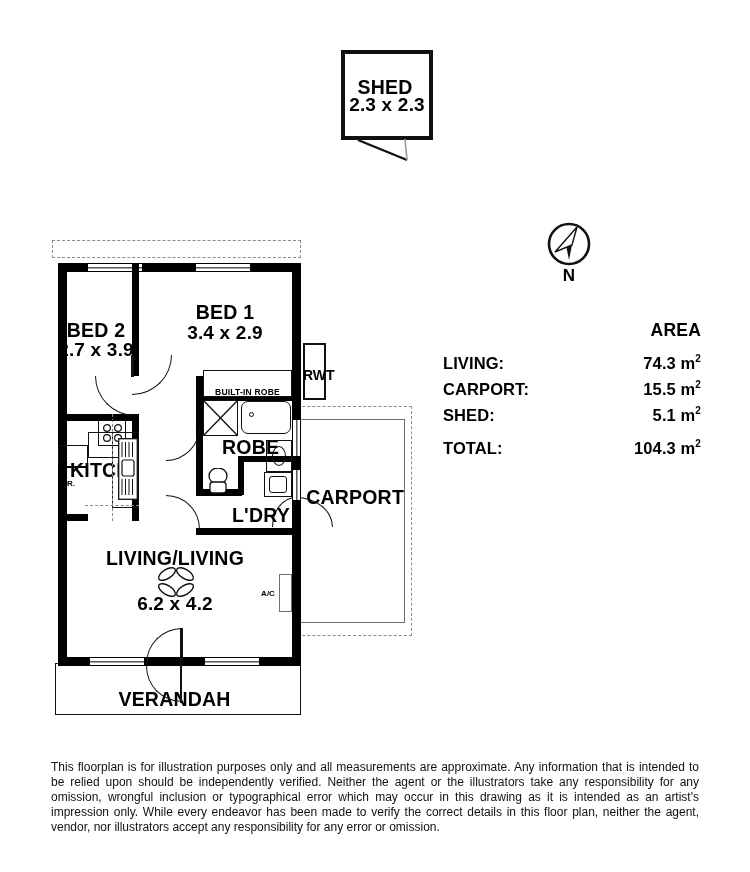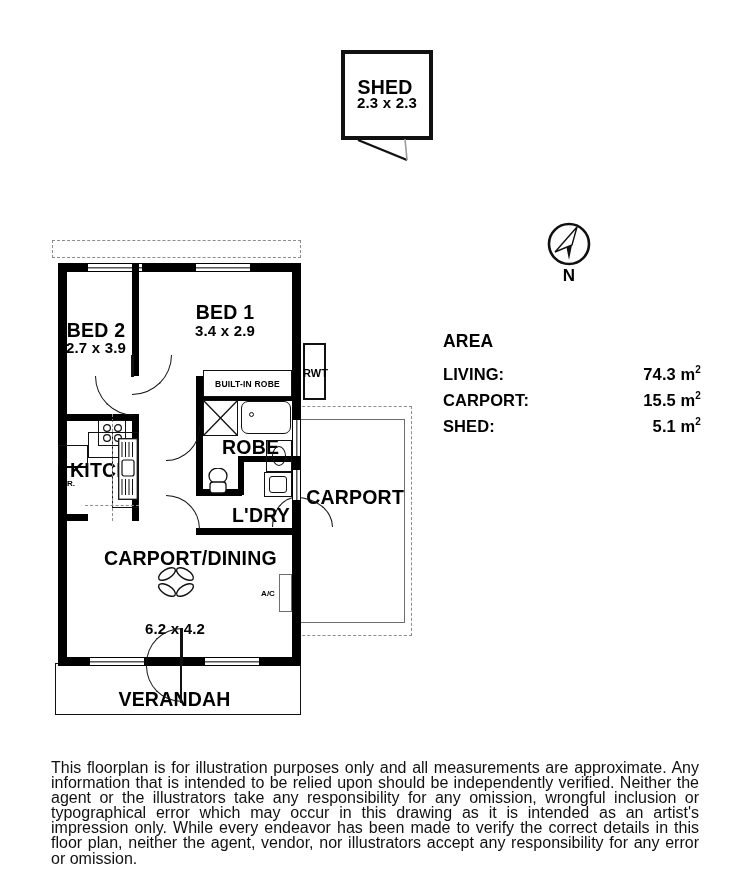--- a/index.html
+++ b/index.html
@@ -11,61 +11,61 @@
 
   
   .wall{position:absolute;background:#000;}
   .thin{position:absolute;border:1.4px solid #111;background:transparent;box-sizing:border-box;}
   .thingray{position:absolute;border:1.4px solid #6e6e6e;background:transparent;box-sizing:border-box;}
   .dash{position:absolute;border:1.4px dashed #8c8c8c;background:transparent;box-sizing:border-box;}
 
   
   .lbl{position:absolute;white-space:nowrap;text-align:center;}
   .room-name{font-size:19.5px;font-weight:700;letter-spacing:.2px;}
-  .room-dim{font-size:15px;font-weight:700;letter-spacing:.2px;}
+  .room-dim{font-size:19px;font-weight:700;letter-spacing:.2px;}
   .tiny{font-size:8.5px;font-weight:600;letter-spacing:.2px;}
-  .tiny2{font-size:11px;font-weight:700;}
+  .tiny2{font-size:14px;font-weight:700;}
   .micro{font-size:8px;font-weight:700;}
 
   
   #shed-box{border:4px solid #111;}
 
   
   .win{position:absolute;background:#fff;border-top:1.3px solid #000;border-bottom:1.3px solid #000;box-sizing:border-box;}
   .win:after{content:"";position:absolute;left:0;right:0;top:50%;height:1.3px;background:#000;transform:translateY(-50%);}
   .win-v{position:absolute;background:#fff;border-left:1.3px solid #000;border-right:1.3px solid #000;box-sizing:border-box;}
   .win-v:after{content:"";position:absolute;top:0;bottom:0;left:50%;width:1.3px;background:#000;transform:translateX(-50%);}
 
   
   .arc{position:absolute;border:1.4px solid #111;background:transparent;box-sizing:border-box;}
   .arc-br{border-radius:0 0 100% 0;border-top:none;border-left:none;}
   .arc-bl{border-radius:0 0 0 100%;border-top:none;border-right:none;}
   .arc-tr{border-radius:0 100% 0 0;border-bottom:none;border-left:none;}
   .arc-tl{border-radius:100% 0 0 0;border-bottom:none;border-right:none;}
   .leaf{position:absolute;background:#111;}
 
   
-  #area-table{position:absolute;left:443px;top:331px;width:258px;}
+  #area-table{position:absolute;left:443px;top:320px;width:258px;text-align:right;}
   #area-title{font-size:17.5px;font-weight:700;margin-bottom:7px;letter-spacing:.2px;}
   .area-row{display:flex;justify-content:space-between;align-items:baseline;
             font-size:16.5px;line-height:21.5px;letter-spacing:.1px;}
   .area-row .k{font-weight:700;}
   .area-row .v{font-weight:700;}
   .area-row.total{margin-top:7px;}
   .area-row.total .k,.area-row.total .v{font-weight:700;}
   .sup{font-size:10px;vertical-align:super;}
 
   
   #compass{position:absolute;left:547px;top:222px;width:44px;height:64px;}
   #compass .n{position:absolute;left:0;top:44px;width:44px;text-align:center;
               font-size:17px;font-weight:700;}
 
   
   #disclaimer{position:absolute;left:51px;top:760px;width:648px;
-              font-size:16px;line-height:15.1px;text-align:justify;color:#111;}
+              font-size:12px;line-height:15.1px;text-align:justify;color:#111;}
 
   
   .oval{position:absolute;border:1.3px solid #111;border-radius:50%;box-sizing:border-box;}
   .rr{position:absolute;border:1.3px solid #111;border-radius:7px;box-sizing:border-box;}
   .xbox line{stroke:#111;stroke-width:1.3;}
 </style>
 </head>
 <body>
 
 <div class="plan">
@@ -147,34 +147,34 @@
 
   <div class="lbl room-name" style="left:186px;top:301px;width:78px;">BED 1</div>
   <div class="lbl room-dim" style="left:176px;top:322px;width:98px;">3.4 x 2.9</div>
 
   <div class="lbl room-name" style="left:70px;top:459px;width:74px;text-align:left;">KITCH.</div>
 
   <div class="lbl room-name" style="left:222px;top:436px;width:64px;text-align:left;">ROBE</div>
 
   <div class="lbl room-name" style="left:224px;top:504px;width:66px;text-align:right;">L'DRY</div>
 
-  <div class="lbl room-name" style="left:104px;top:547px;width:142px;">CARPORT/DINING</div>
-  <div class="lbl room-dim" style="left:124px;top:593px;width:102px;margin-top:27px;">6.2 x 4.2</div>
+  <div class="lbl room-name" style="left:104px;top:547px;width:142px;">LIVING/LIVING</div>
+  <div class="lbl room-dim" style="left:124px;top:593px;width:102px;">6.2 x 4.2</div>
 
   <svg style="position:absolute;left:156px;top:566px;width:40px;height:32px;">
     <g fill="#fff" stroke="#111" stroke-width="1.4">
       <ellipse cx="11" cy="8" rx="9.5" ry="4.5" transform="rotate(-32 11 8)"></ellipse>
       <ellipse cx="29" cy="8" rx="9.5" ry="4.5" transform="rotate(32 29 8)"></ellipse>
       <ellipse cx="11" cy="24" rx="9.5" ry="4.5" transform="rotate(32 11 24)"></ellipse>
       <ellipse cx="29" cy="24" rx="9.5" ry="4.5" transform="rotate(-32 29 24)"></ellipse>
     </g>
   </svg>
 
   <div class="thin" style="left:203px;top:370px;width:89px;height:27px;"></div>
-  <div class="lbl tiny" style="left:203px;top:379px;width:89px;">BUILT-IN ROBE</div>
+  <div class="lbl tiny" style="left:203px;top:387px;width:89px;">BUILT-IN ROBE</div>
 
   <div class="thin" style="left:203px;top:400px;width:35px;height:36px;"></div>
   <svg class="xbox" style="position:absolute;left:203px;top:400px;width:35px;height:36px;">
     <line x1="1" y1="1" x2="34" y2="35"></line>
       <line x1="34" y1="1" x2="1" y2="35"></line>
   </svg>
 
   <div class="rr" style="left:241px;top:401px;width:50px;height:33px;"></div>
   <div class="oval" style="left:249px;top:412px;width:5px;height:5px;"></div>
 
@@ -252,17 +252,21 @@
       <span class="k">CARPORT:</span>
       <span class="v"><span>15.5</span>&nbsp;<span>m</span><span class="sup">2</span></span>
     </div>
 
 
     <div class="area-row">
       <span class="k">SHED:</span>
       <span class="v"><span>5.1</span>&nbsp;<span>m</span><span class="sup">2</span></span>
     </div>
 
+    <div class="area-row total">
+      <span class="k">TOTAL:</span>
+      <span class="v"><span>104.3</span>&nbsp;<span>m</span><span class="sup">2</span></span>
+    </div>
   </div>
 
   <div id="disclaimer">This floorplan is for illustration purposes only and all measurements are approximate. Any information that is intended to be relied upon should be independently verified. Neither the agent or the illustrators take any responsibility for any omission, wrongful inclusion or typographical error which may occur in this drawing as it is intended as an artist's impression only. While every endeavor has been made to verify the correct details in this floor plan, neither the agent, vendor, nor illustrators accept any responsibility for any error or omission.</div>
 
 </div>
 
 </body></html>

